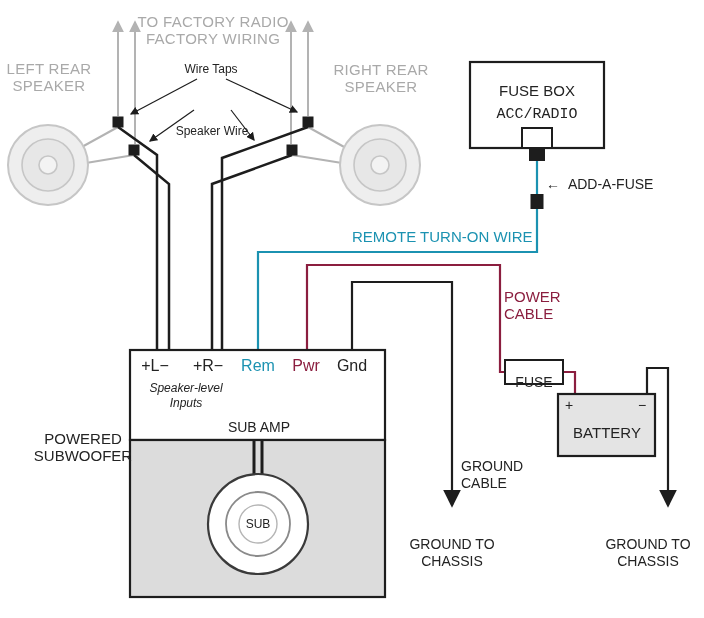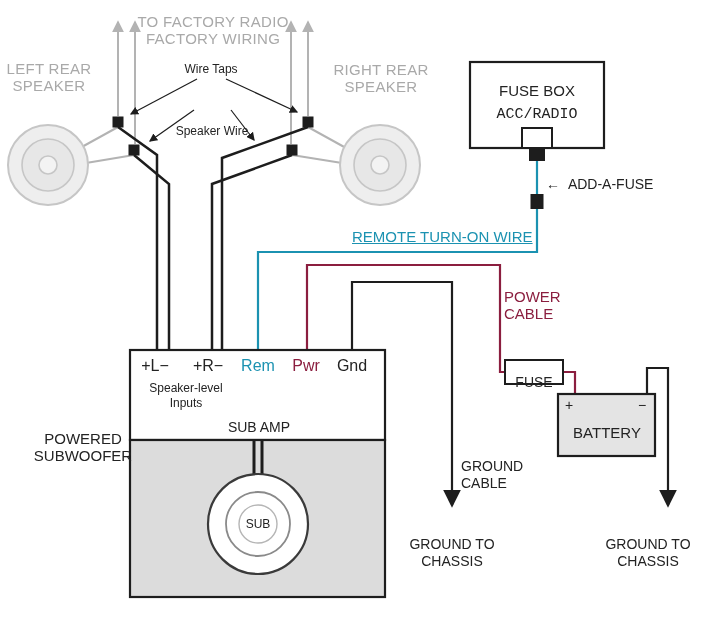--- a/index.html
+++ b/index.html
@@ -8,21 +8,21 @@
   .diagram svg{position:absolute;left:0;top:0;}
   .lbl{position:absolute;white-space:nowrap;color:#232323;}
   .ctr{transform:translateX(-50%);text-align:center;}
   .gray{color:#a9a9a9;letter-spacing:.3px;}
   .teal{color:#1b92b1;}
   .maroon{color:#8b1e3f;}
   .s13{font-size:12px;line-height:15px;}
   .s14{font-size:14px;line-height:17px;}
   .s15{font-size:15px;line-height:17px;}
   .s16{font-size:16px;line-height:18px;}
-  .rt{width:180px;text-align:left;text-decoration:underline;}
+  .rt{width:180px;text-align:left;}
 </style>
 </head>
 <body>
 
 <div class="diagram">
 
   <svg width="704" height="618" viewBox="0 0 704 618">
     <defs>
       <marker id="mGray" viewBox="0 0 10 10" refX="8.5" refY="5" markerWidth="6" markerHeight="6" orient="auto">
         <path d="M0,0 L10,5 L0,10 z" fill="#b3b3b3"></path>
@@ -159,21 +159,21 @@
     <div>GROUND TO</div>
     <div>CHASSIS</div>
   </div>
 
   <div class="lbl ctr s16" style="left:155px;top:357px;">+L−</div>
   <div class="lbl ctr s16" style="left:208px;top:357px;">+R−</div>
   <div class="lbl ctr s16 teal" style="left:258px;top:357px;">Rem</div>
   <div class="lbl ctr s16 maroon" style="left:306px;top:357px;">Pwr</div>
   <div class="lbl ctr s16" style="left:352px;top:357px;">Gnd</div>
 
-  <div class="lbl ctr s13" style="left:186px;top:381px;">
+  <div class="lbl ctr s13" style="left:186px;top:381px;font-style:italic;">
     <div>Speaker-level</div>
     <div>Inputs</div>
   </div>
 
   <div class="lbl ctr s14" style="left:259px;top:419px;">SUB AMP</div>
 
   <div class="lbl ctr s15" style="left:83px;top:430px;">
     <div>POWERED</div>
     <div>SUBWOOFER</div>
   </div>

